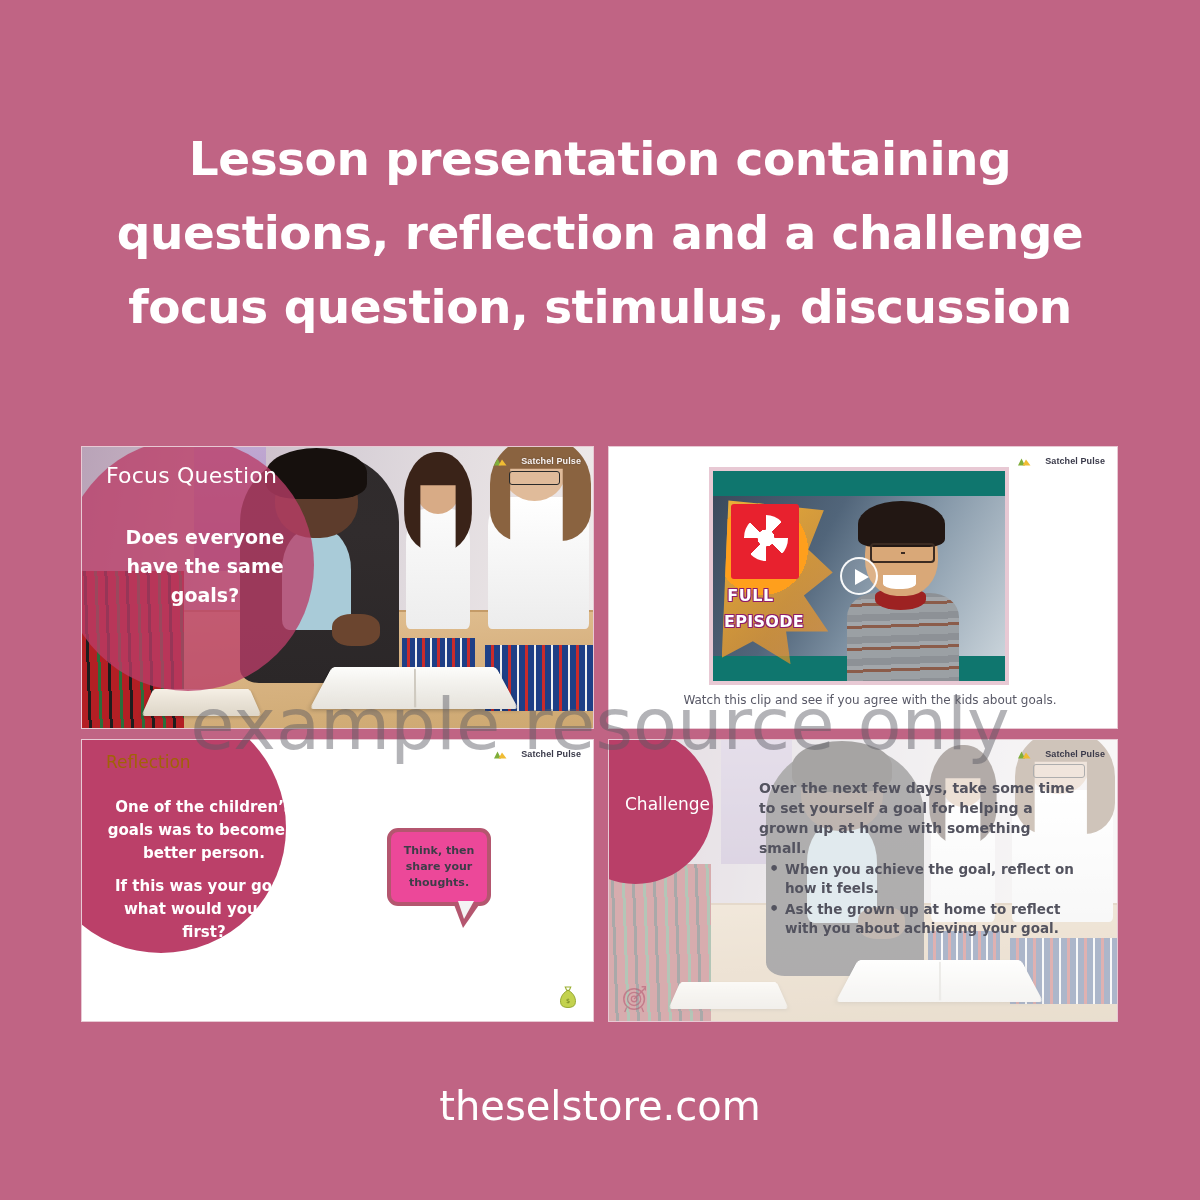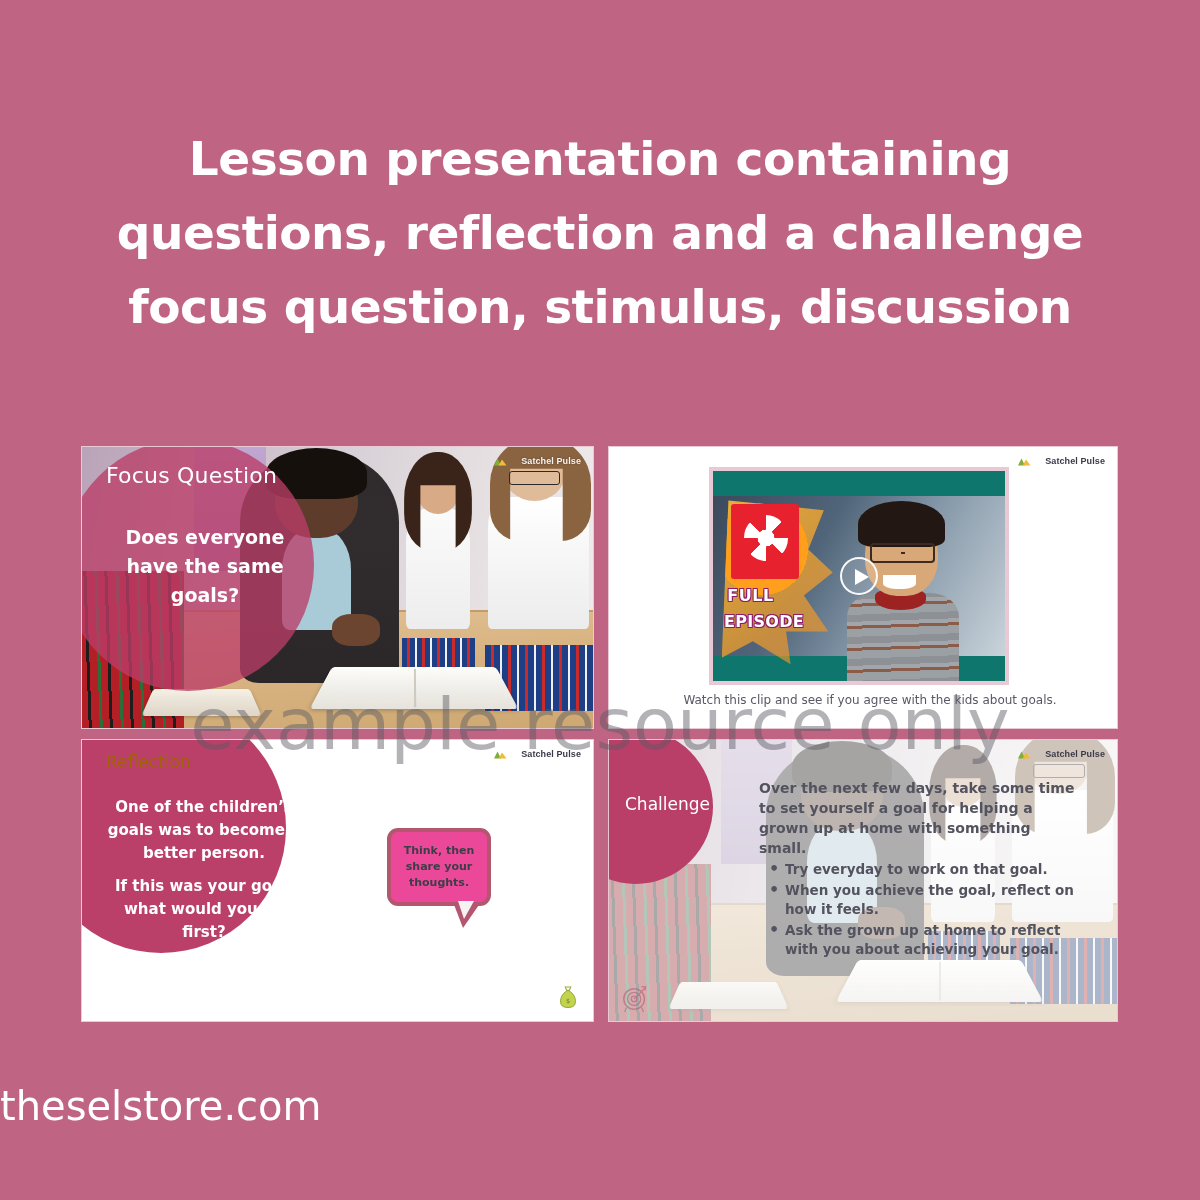--- a/index.html
+++ b/index.html
@@ -22,20 +22,21 @@
     font-weight:600;
     line-height:74px;
     letter-spacing:-0.5px;
   }
   .headline .ln { display:block; }
 
   
   .footer {
     position:absolute;
     top:1083px; left:0; width:1200px;
+    text-align:center;
     color:#ffffff;
     font-family:"DejaVu Sans", sans-serif;
     font-size:40px;
     font-weight:400;
     letter-spacing:0px;
   }
 
   
   .grid {
     position:absolute;
@@ -537,21 +538,20 @@
         <div class="book2"></div>
         <div class="book"></div>
       </div>
       <div class="ov"></div>
     </div>
 
     <div class="circle-overlay s4-circle"></div>
     <div class="s4-label">Challenge</div>
     <div class="s4-intro">Over the next few days, take some time to set yourself a goal for helping a grown up at home with something small.</div>
     <ul class="s4-list">
-      <li>Try everyday to work on that goal.</li>
       <li>When you achieve the goal, reflect on how it feels.</li>
       <li>Ask the grown up at home to reflect with you about achieving your goal.</li>
     </ul>
 
     <svg class="target-icon" viewBox="0 0 32 32">
       <circle cx="14" cy="17" r="11" fill="none" stroke="#b4566f" stroke-width="1.6"></circle>
       <circle cx="14" cy="17" r="7" fill="none" stroke="#b4566f" stroke-width="1.4"></circle>
       <circle cx="14" cy="17" r="3" fill="none" stroke="#b4566f" stroke-width="1.4"></circle>
       <line x1="14" y1="17" x2="26" y2="5" stroke="#b4566f" stroke-width="1.6"></line>
       <polyline points="22,4 26,4 26,8" fill="none" stroke="#b4566f" stroke-width="1.4"></polyline>

